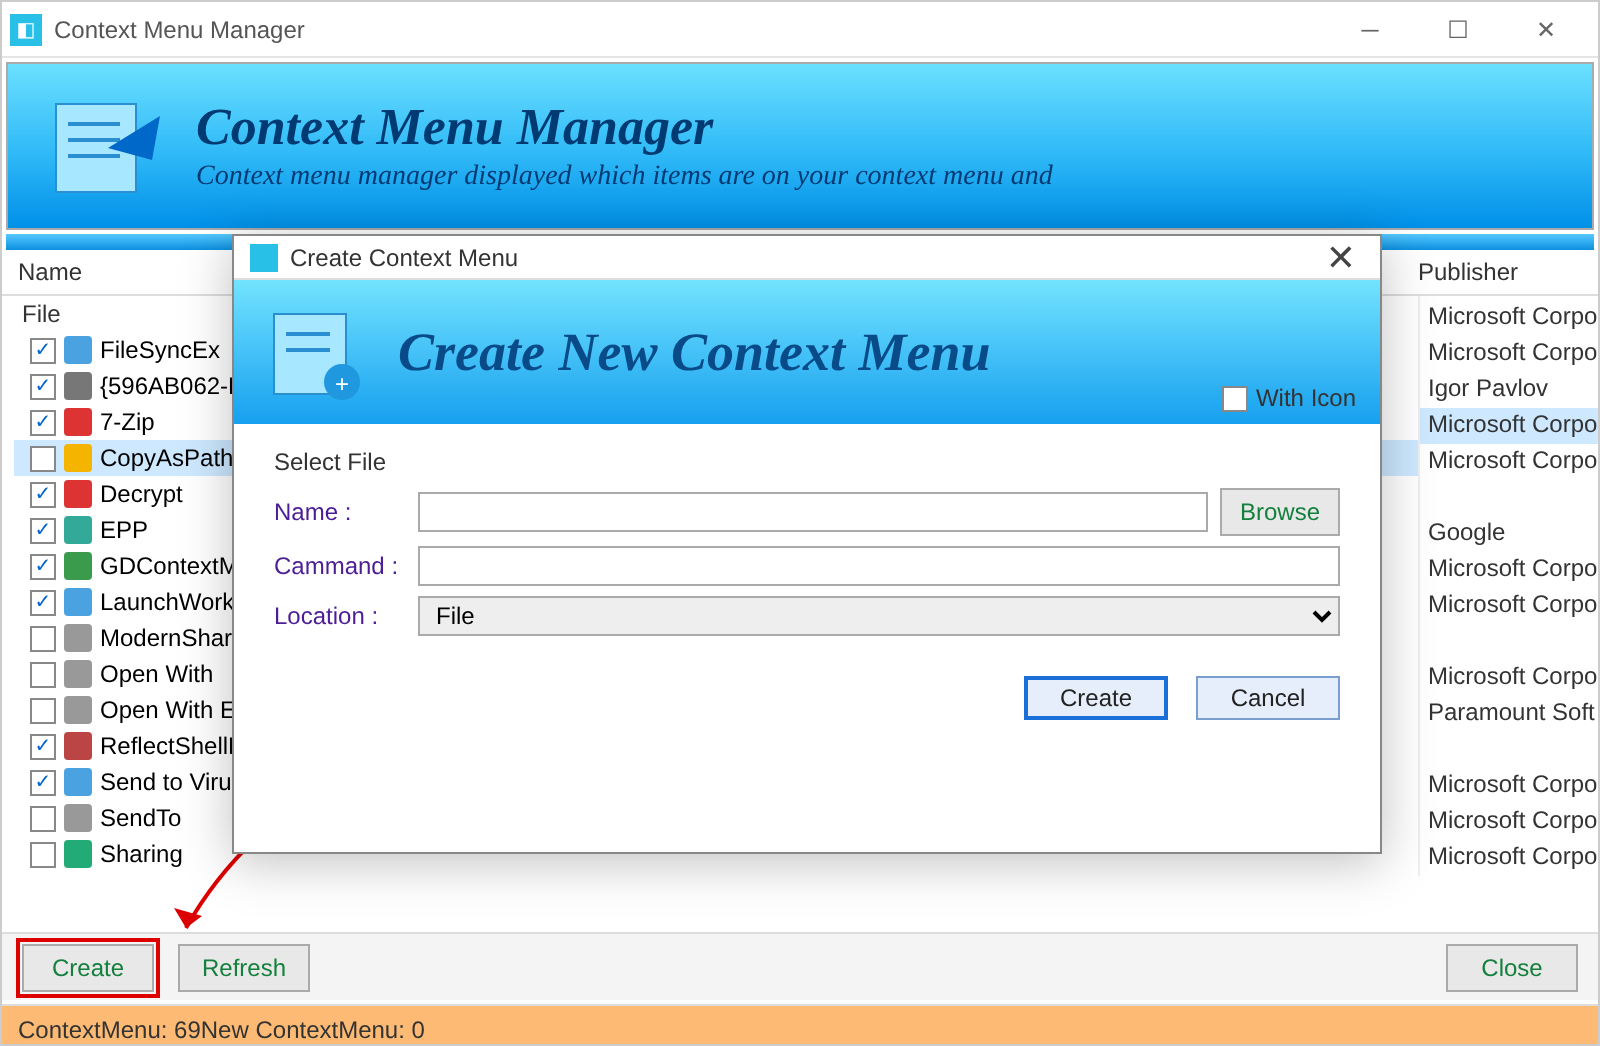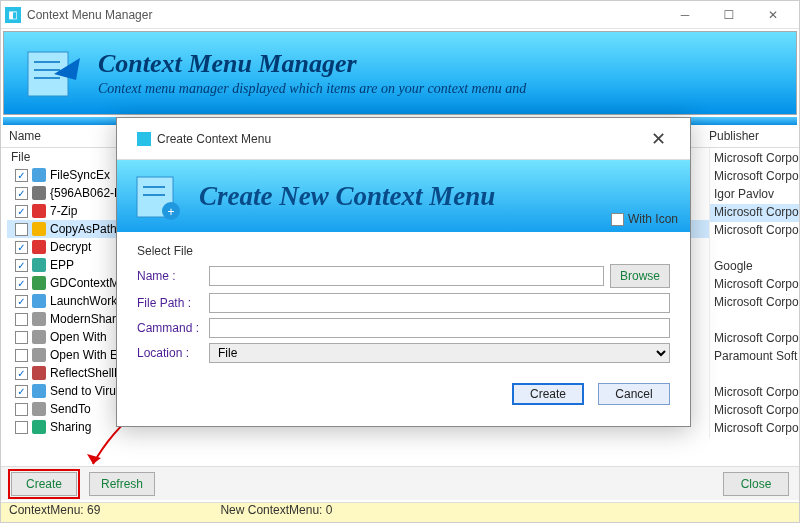--- a/index.html
+++ b/index.html
@@ -26,24 +26,24 @@
 .pubcol{position:absolute;right:0;top:0;width:90px;background:#fff;border-left:1px solid #eee;height:290px;padding-top:2px}
 .pubcol div{height:18px;padding:1px 4px;white-space:nowrap;overflow:hidden;color:#333}
 .pubcol div.sel{background:#cde8ff}
 .desc{position:absolute;left:160px;top:245px;color:#444}
 .desc div{height:18px;display:flex}
 .desc .d1{width:200px}
 .desc .d2{width:260px}
 .btnbar{position:absolute;bottom:22px;left:0;right:0;height:34px;display:flex;align-items:center;padding:0 10px;gap:12px;background:#f4f4f4;border-top:1px solid #ddd}
 .btn{min-width:66px;height:24px;background:#e8e8e8;border:1px solid #aaa;display:inline-flex;align-items:center;justify-content:center;color:#15803d;cursor:pointer}
 .btn.red{outline:2px solid #d00;outline-offset:1px}
-.status{position:absolute;bottom:0;left:0;right:0;height:20px;background:#fef9c3;border-top:1px solid #ddd;display:flex;align-items:flex-start;padding:0 8px;gap:120px;color:#333}
+.status{position:absolute;bottom:0;left:0;right:0;height:20px;background:#fdba74;border-top:1px solid #ddd;display:flex;align-items:flex-end;padding:0 8px;color:#333}
 
 .dialog{position:absolute;left:115px;top:116px;width:575px;height:310px;background:#fff;border:1px solid #888;box-shadow:0 4px 24px rgba(0,0,0,.25)}
-.dlg-title{height:42px;display:flex;align-items:center;padding:0 20px;border-bottom:1px solid #ddd}
+.dlg-title{height:22px;display:flex;align-items:center;padding:0 8px;border-bottom:1px solid #ddd}
 .dlg-title .appicon{width:14px;height:14px;background:#29c0e7;margin-right:6px}
 .dlg-title .t{color:#333}
 .dlg-title .x{margin-left:auto;font-size:18px;color:#444;padding:0 4px}
 .dlg-banner{height:72px;background:linear-gradient(180deg,#73e3ff,#16a0ef);display:flex;align-items:center;padding-left:14px;position:relative}
 .dlg-banner h2{font-family:Constantia,Georgia,serif;font-size:27px;color:#084b88;font-style:italic;margin-left:12px}
 .dlg-banner .wic{position:absolute;right:12px;bottom:6px;display:flex;align-items:center;gap:4px;color:#333;font-size:11px}
 .dlg-body{padding:12px 20px}
 .section{color:#333;margin-bottom:6px}
 .frow{display:flex;align-items:center;margin:5px 0;gap:6px}
 .frow label{width:66px;color:#4c1d95}
@@ -237,24 +237,20 @@
       </label>
   </div>
   <div class="dlg-body">
     <div class="section">Select File</div>
     <div class="frow">
       <label>Name :</label>
       <input style="">
       <div class="btn" style="min-width:60px">Browse</div>
     </div>
     <div class="frow">
-      <label>File Path :</label>
-      <input style="">
-    </div>
-    <div class="frow">
       <label>Cammand :</label>
       <input style="">
     </div>
     <div class="frow" style="">
       <label>Location :</label>
       <select><option>File</option></select>
     </div>
     <div class="dlg-btns">
       <div class="dbtn primary">Create</div>
       <div class="dbtn">Cancel</div>

